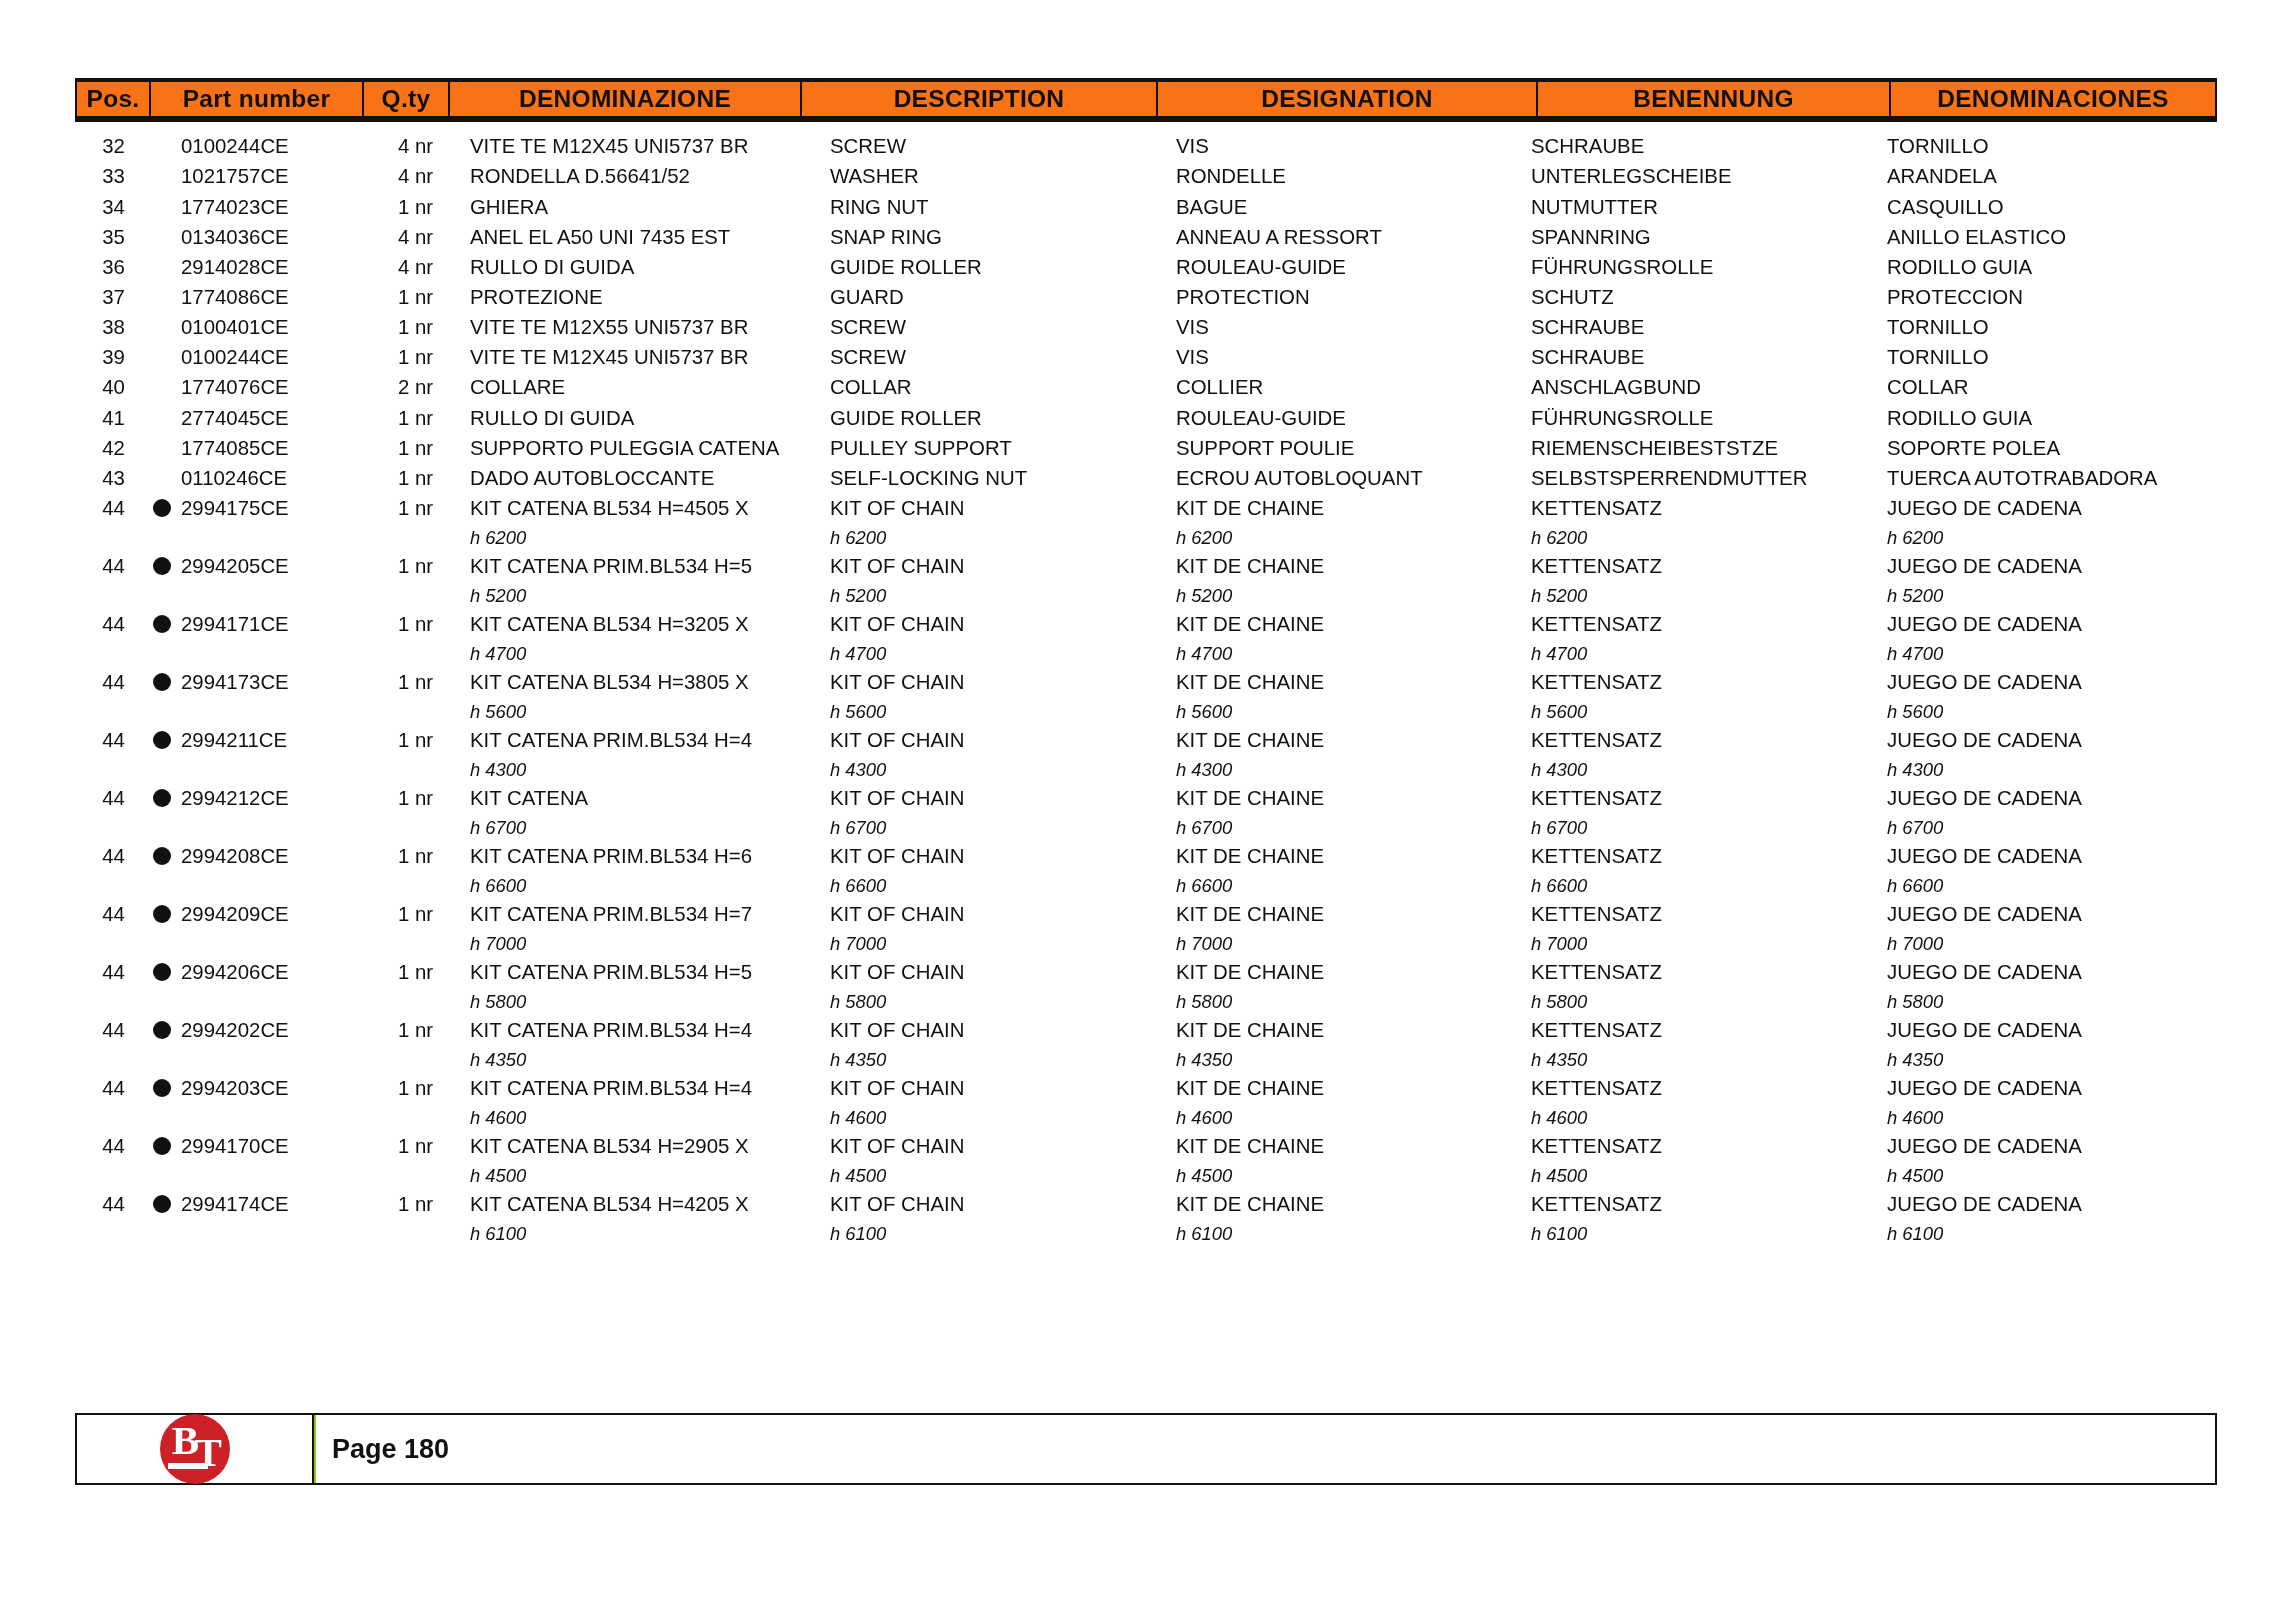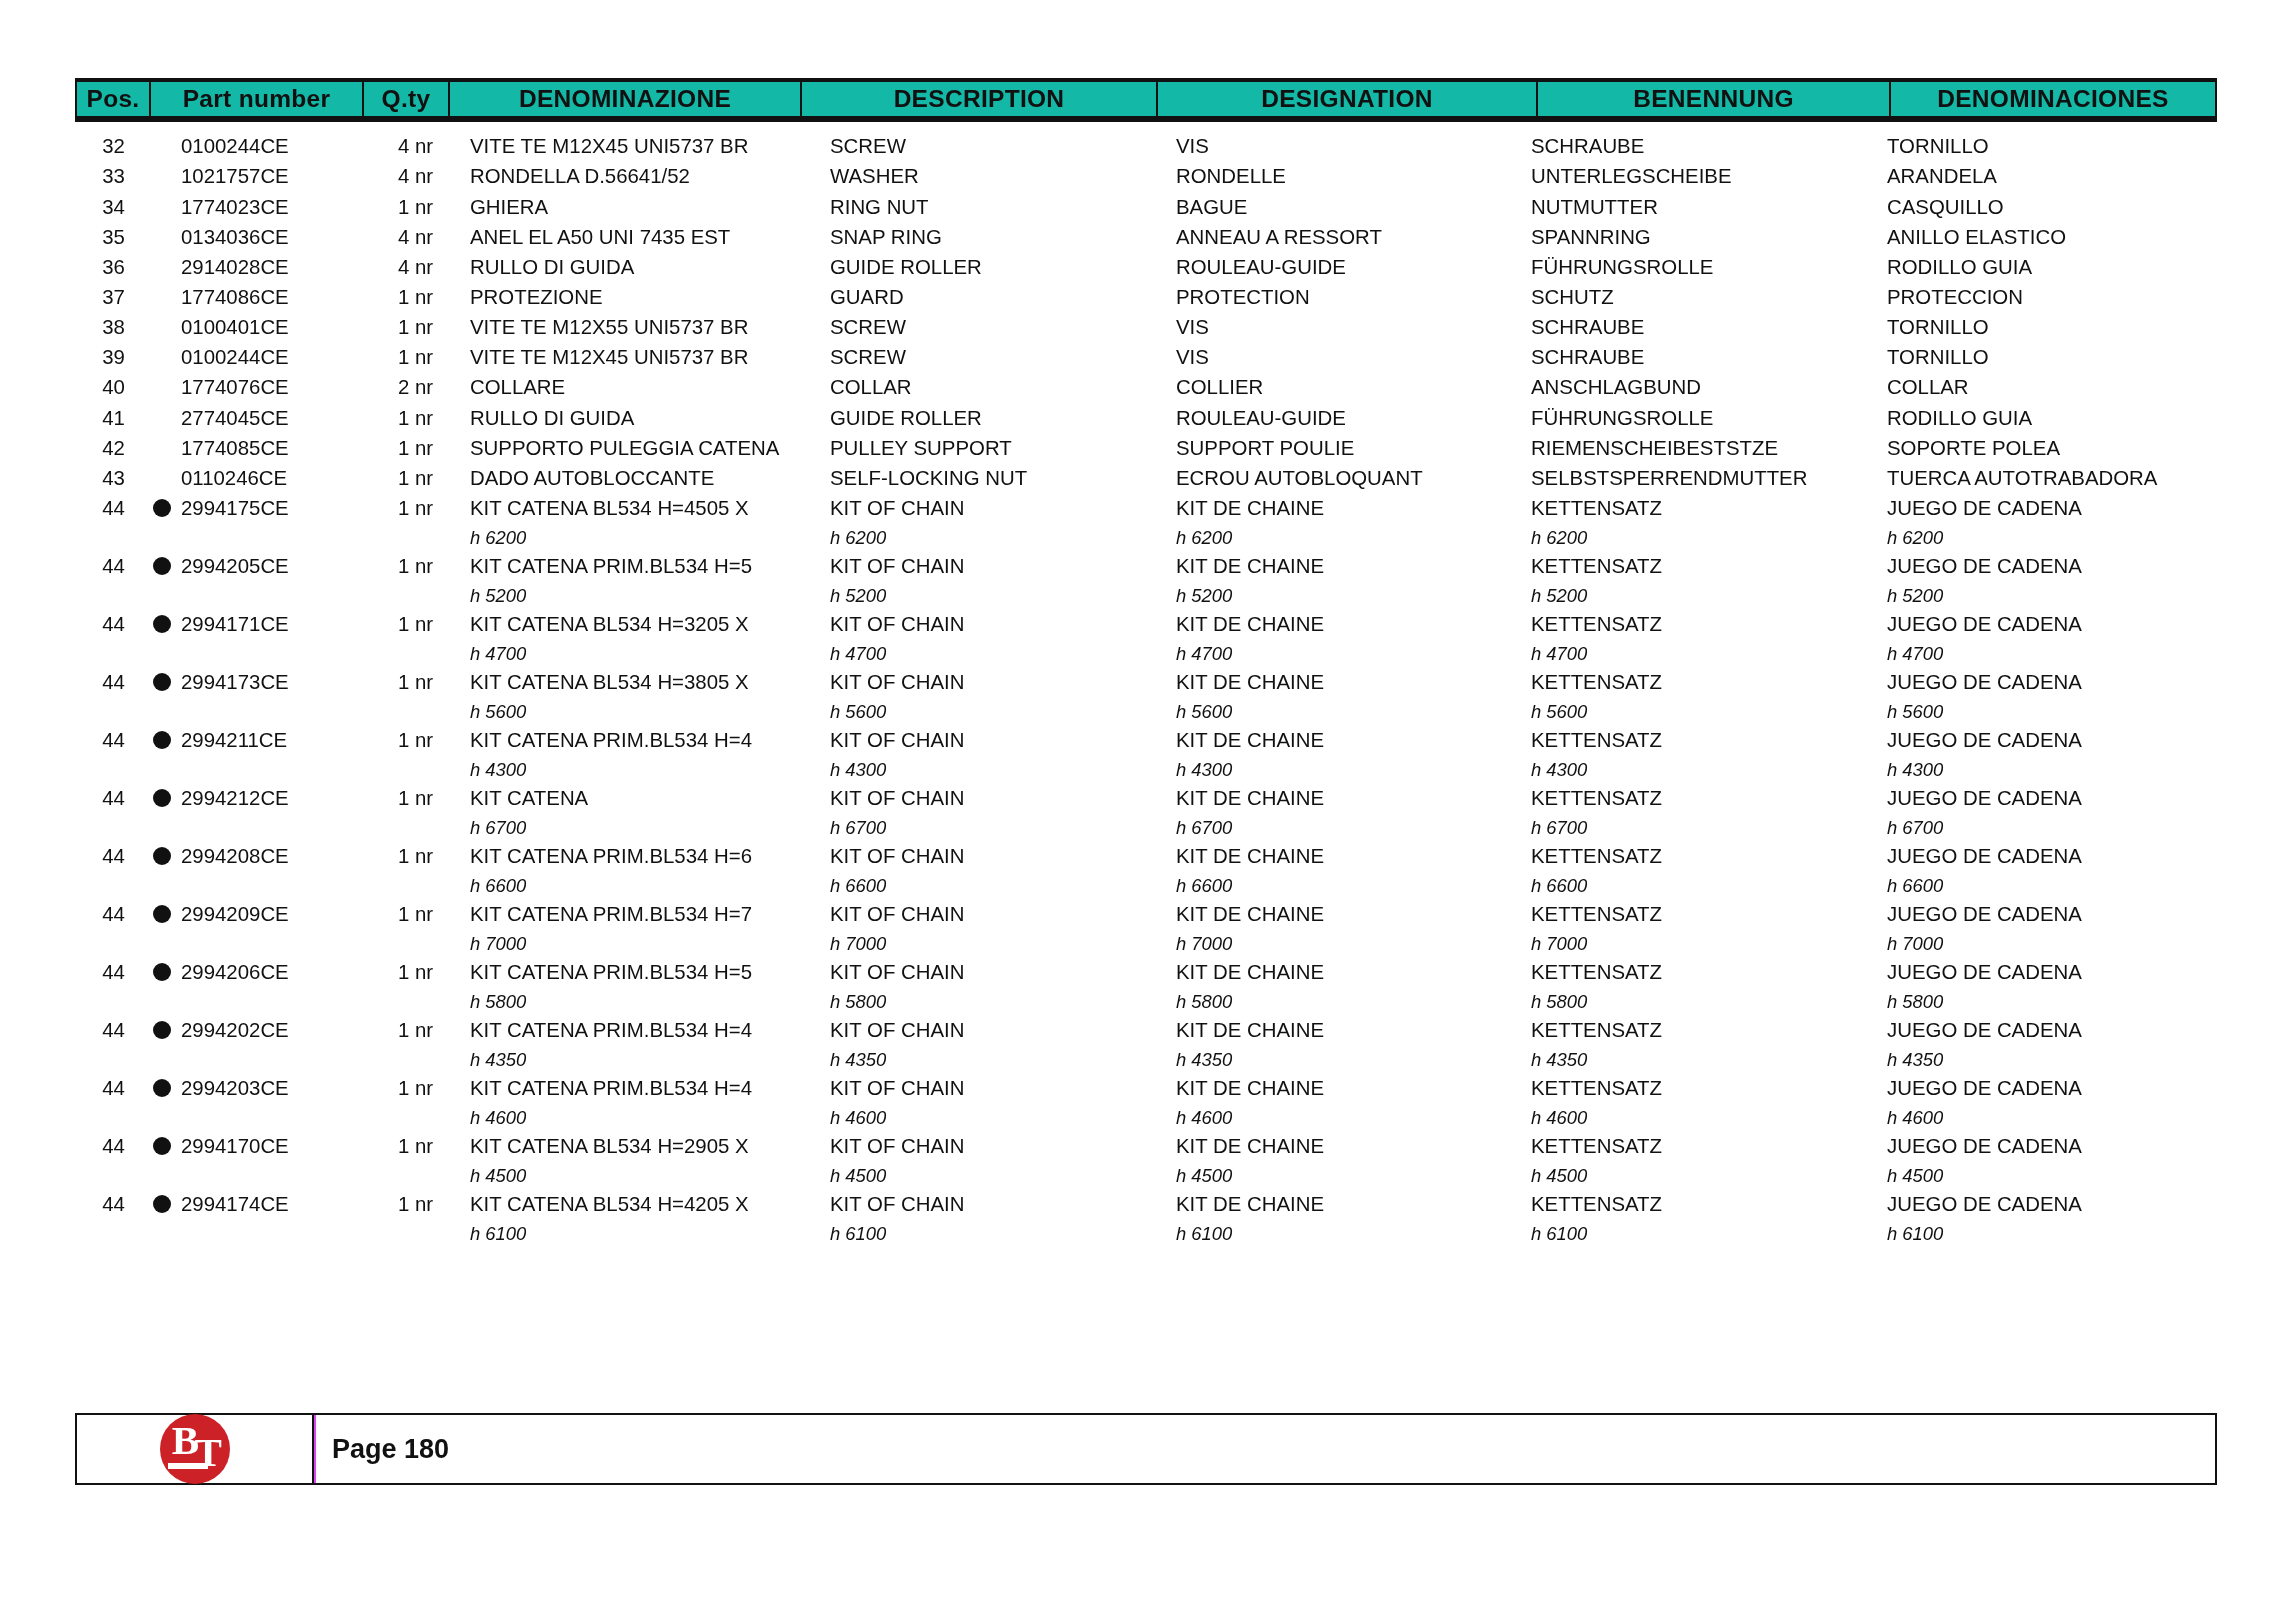--- a/index.html
+++ b/index.html
@@ -10,21 +10,21 @@
     font-family:"Liberation Sans",sans-serif;
     color:#111111;
     overflow:hidden;
   }
   
   .thead{
     position:absolute;left:75px;top:78px;width:2142px;height:44px;
     display:flex;box-sizing:border-box;
     border-top:4.1px solid #111;border-bottom:6.1px solid #111;
     border-left:2.7px solid #111;border-right:2.7px solid #111;
-    background:#14b8a6;
+    background:#f97316;
   }
   .th{
     display:flex;align-items:center;justify-content:center;
     font-weight:bold;font-size:24.5px;letter-spacing:0.3px;
     border-right:2px solid #111;box-sizing:border-box;
     white-space:nowrap;overflow:hidden;
   }
   .th:last-child{border-right:none;}
   .w-pos{width:74px;} .w-part{width:213px;} .w-qty{width:86px;}
   .w-den{width:352px;} .w-desc{width:356px;} .w-desig{width:380px;}
@@ -47,21 +47,21 @@
   .h-note{font-style:italic;font-size:18.4px;}
   
   .footer{
     position:absolute;left:75px;top:1413px;width:2142px;height:72px;
     box-sizing:border-box;border:2.7px solid #111;display:flex;background:#fff;
   }
   .f-logo{width:237px;border-right:2px solid #111;box-sizing:border-box;
     display:flex;align-items:center;justify-content:center;}
   .f-title{flex:1;display:flex;align-items:center;padding-left:17.7px;
     font-weight:bold;font-size:26px;white-space:nowrap;overflow:hidden;}
-  .f-page{width:151px;border-left:2px solid #d946ef;box-sizing:border-box;
+  .f-page{width:151px;border-left:2px solid #84cc16;box-sizing:border-box;
     display:flex;align-items:center;justify-content:center;
     font-weight:bold;font-size:27px;}
   
   .bt{position:relative;width:70px;height:70px;border-radius:50%;}
   .bt .b,.bt .t{
     position:absolute;color:#ffffff;
     font-family:"Liberation Serif",serif;font-weight:bold;line-height:1;
   }
   .bt .b{left:12.3px;top:5.5px;font-size:41px;}
   .bt .t{left:35px;top:17.7px;font-size:41px;}

